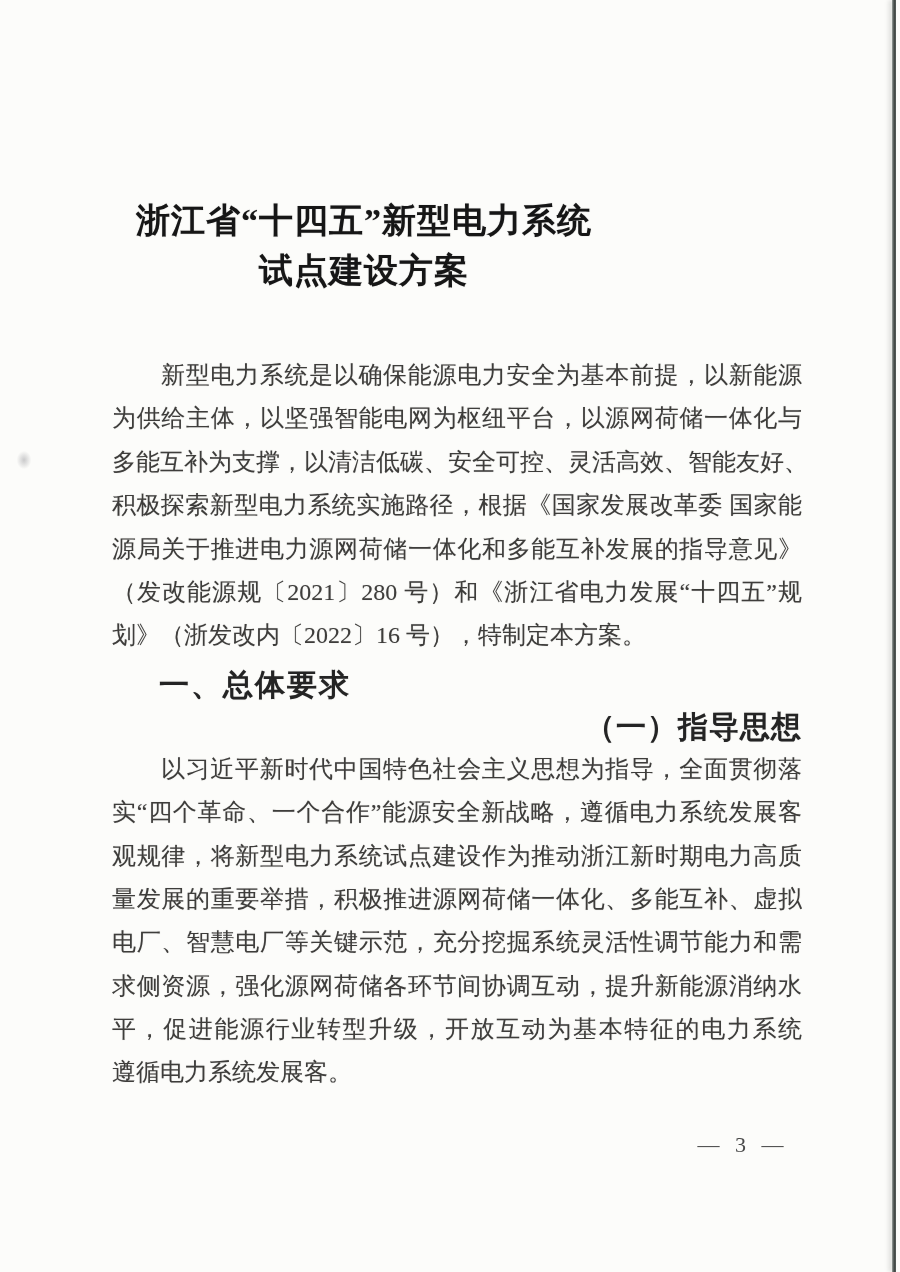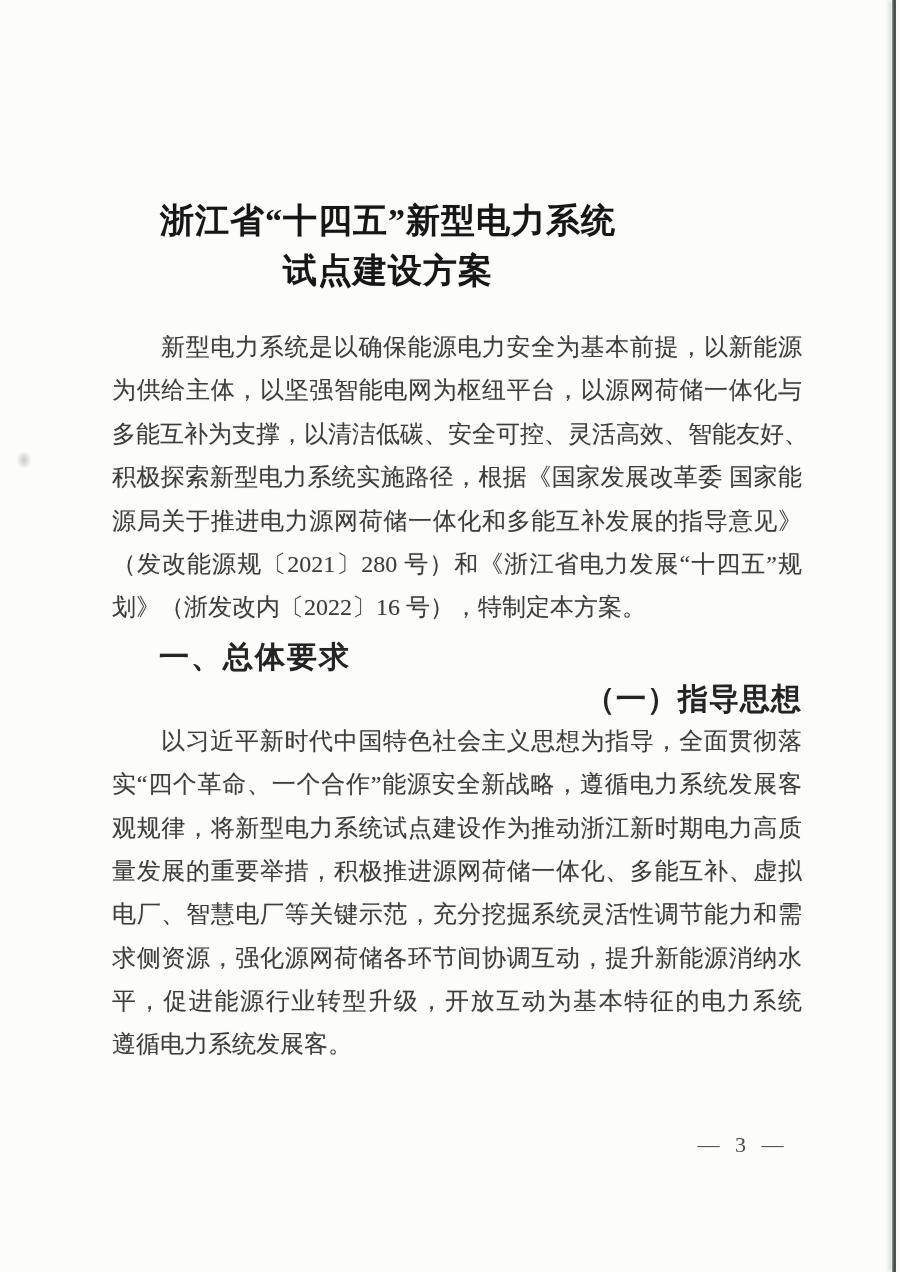--- a/index.html
+++ b/index.html
@@ -38,25 +38,24 @@
     top: 196px;
     left: 0;
     width: 728px;
     text-align: center;
     color: #161616;
     font-weight: bold;
     font-size: 34px;
     line-height: 50px;
     letter-spacing: 1px;
     text-shadow: 0 0 1px rgba(30,30,30,0.35);
-    padding-left: 24px;
   }
   .content {
     position: absolute;
-    top: 326px;
+    top: 354px;
     left: 112px;
     width: 690px;
     color: #3e3d3b;
     font-size: 24px;
     text-shadow: 0 0 1px rgba(70,70,70,0.3);
   }
   .line {
     height: 43.4px;
     line-height: 43.4px;
     white-space: nowrap;

